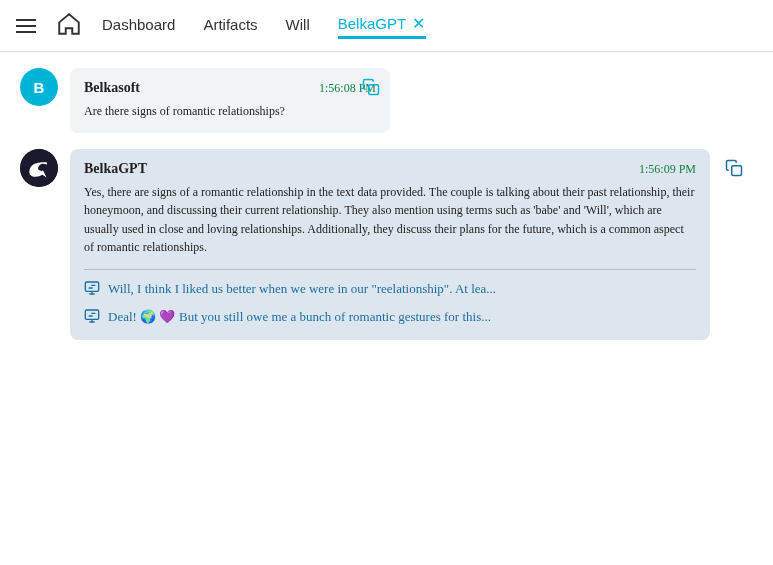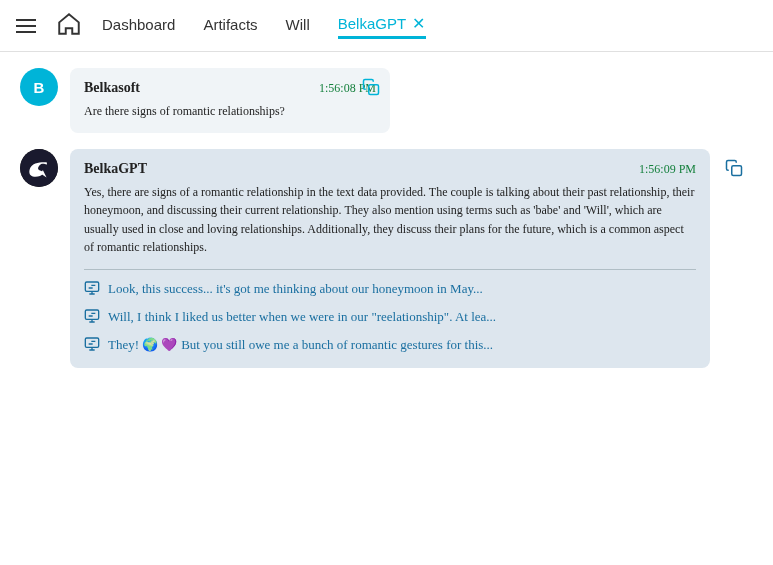--- a/index.html
+++ b/index.html
@@ -252,49 +252,39 @@
     </div>
     <div class="gpt-bubble-wrapper">
       <div class="bubble bubble-gpt">
         <div class="bubble-header">
           <span class="bubble-sender">BelkaGPT</span>
           <span class="bubble-time" style="">1:56:09 PM</span>
         </div>
         <div class="bubble-text">Yes, there are signs of a romantic relationship in the text data provided. The couple is talking about their past relationship, their honeymoon, and discussing their current relationship. They also mention using terms such as 'babe' and 'Will', which are usually used in close and loving relationships. Additionally, they discuss their plans for the future, which is a common aspect of romantic relationships.</div>
         <hr class="divider">
         <div class="evidence-list">
-          <div class="evidence-item">
-            <span class="evidence-item-icon">
-              <svg width="16" height="16" viewBox="0 0 24 24" fill="none" stroke="#1a6fa0" stroke-width="2">
-                <rect x="2" y="3" width="20" height="14" rx="2"></rect>
-                <path d="M8 21h8M12 17v4"></path>
-                <path d="M7 8h.01M11 8h6M7 12h6"></path>
-              </svg>
-            </span>
-            <span class="evidence-item-text">Look, this success... it's got me thinking about our honeymoon in May...</span>
-          </div>
           <div class="evidence-item">
             <span class="evidence-item-icon">
               <svg width="16" height="16" viewBox="0 0 24 24" fill="none" stroke="#1a6fa0" stroke-width="2">
                 <rect x="2" y="3" width="20" height="14" rx="2"></rect>
                 <path d="M8 21h8M12 17v4"></path>
                 <path d="M7 8h.01M11 8h6M7 12h6"></path>
               </svg>
             </span>
             <span class="evidence-item-text">Will, I think I liked us better when we were in our "reelationship". At lea...</span>
           </div>
           <div class="evidence-item">
             <span class="evidence-item-icon">
               <svg width="16" height="16" viewBox="0 0 24 24" fill="none" stroke="#1a6fa0" stroke-width="2">
                 <rect x="2" y="3" width="20" height="14" rx="2"></rect>
                 <path d="M8 21h8M12 17v4"></path>
                 <path d="M7 8h.01M11 8h6M7 12h6"></path>
               </svg>
             </span>
-            <span class="evidence-item-text">They! 🌍 💜 But you still owe me a bunch of romantic gestures for this...</span>
+            <span class="evidence-item-text">Deal! 🌍 💜 But you still owe me a bunch of romantic gestures for this...</span>
           </div>
         </div>
       </div>
       <span class="copy-icon-gpt" title="Copy">
         <svg width="18" height="18" viewBox="0 0 24 24" fill="none" stroke="#1a6fa0" stroke-width="2">
           <rect x="9" y="9" width="13" height="13" rx="2"></rect>
           <path d="M5 15H4a2 2 0 01-2-2V4a2 2 0 012-2h9a2 2 0 012 2v1"></path>
         </svg>
       </span>
     </div>

